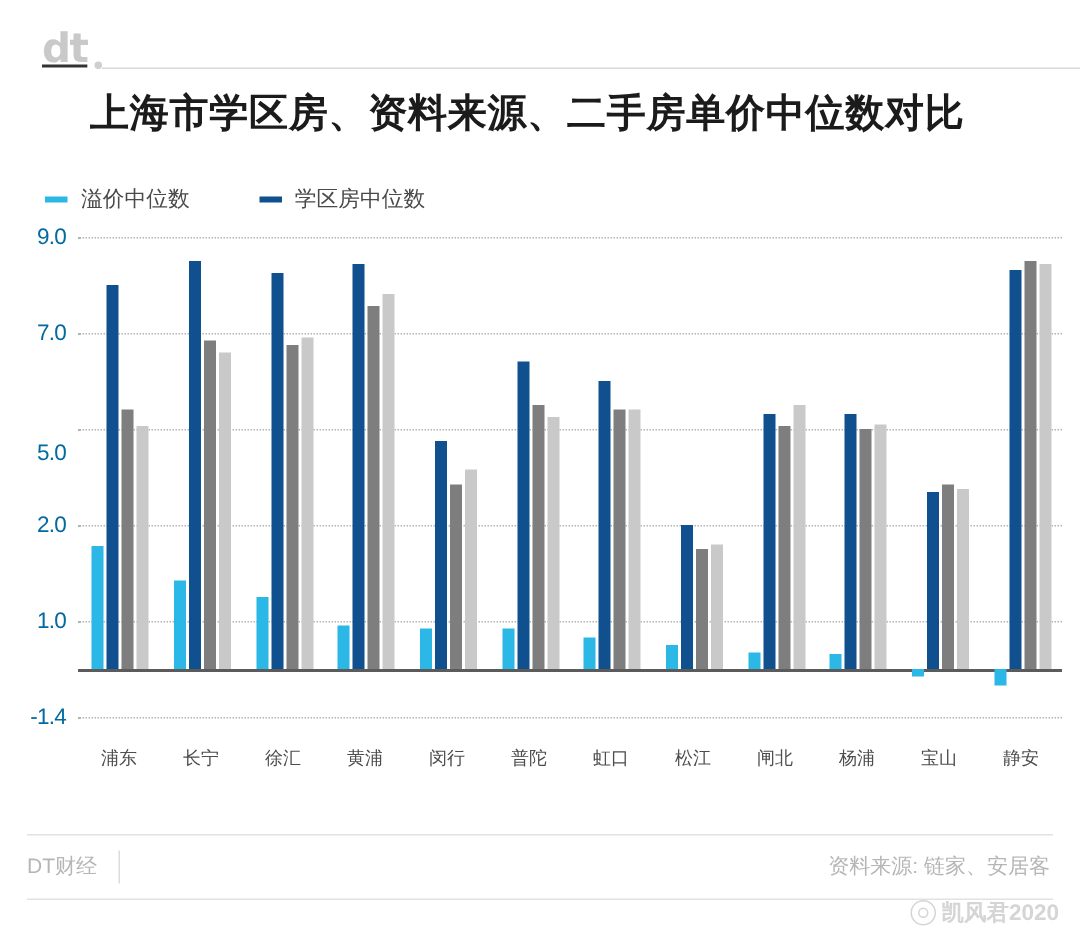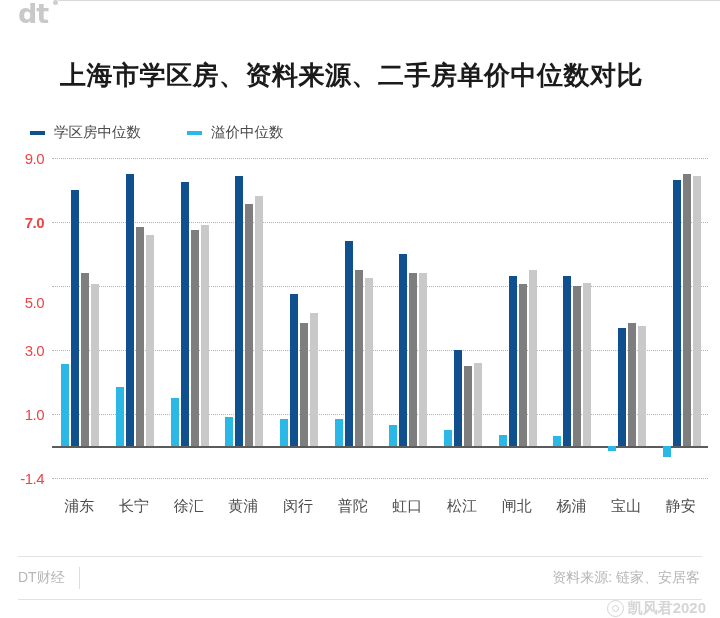--- a/index.html
+++ b/index.html
@@ -13,23 +13,24 @@
     font-family: "Liberation Sans", "DejaVu Sans", sans-serif;
     color: #333;
     overflow: hidden;
     position: relative;
   }
 
   
   .topbar {
     height: 46px;
     display: flex;
-    align-items: flex-start;
-    padding-left: 18px;
+    align-items: flex-end;
+    padding-left: 28px;
     box-sizing: border-box;
+    text-decoration: underline;
   }
   .logo-dt {
     font-size: 27px;
     font-weight: bold;
     color: #c9c9c9;
     letter-spacing: -1px;
     line-height: 1;
     font-family: "DejaVu Sans", sans-serif;
   }
   .logo-dot {
@@ -103,21 +104,21 @@
     left: 0;
     top: 0;
     width: 52px;
     height: 100%;
   }
   .y-label {
     position: absolute;
     right: 8px;
     transform: translateY(-50%);
     font-size: 15px;
-    color: #ef4444;
+    color: #0369a1;
     letter-spacing: -0.5px;
   }
   .grid-area {
     position: absolute;
     left: 52px;
     right: 12px;
     top: 0;
     bottom: 0;
   }
   .gridline {
@@ -158,21 +159,21 @@
   .bar.neg { }
   .x-labels {
     position: absolute;
     left: 52px;
     right: 12px;
     display: flex;
   }
   .x-labels > div {
     flex: 1;
     text-align: center;
-    font-size: 15px;
+    font-size: 12px;
     color: #4d4d4d;
   }
 
   
   .footer {
     position: absolute;
     left: 18px;
     right: 18px;
     bottom: 18px;
     border-top: 1px solid #e2e2e2;
@@ -233,35 +234,35 @@
 <div class="topbar">
   <span class="logo-dt">dt</span>
   <span class="logo-dot"></span>
   <span class="logo-line"></span>
 </div>
 
 <div class="chart-title">上海市学区房、资料来源、二手房单价中位数对比</div>
 
 <div class="legend" id="legend">
     <div class="legend-item">
+      <span class="legend-swatch" style="background: rgb(43, 184, 230);"></span>
+      <span class="legend-label">溢价中位数</span>
+    </div>
+    <div class="legend-item">
       <span class="legend-swatch" style="background: rgb(16, 80, 143);"></span>
       <span class="legend-label">学区房中位数</span>
-    </div>
-    <div class="legend-item">
-      <span class="legend-swatch" style="background: rgb(43, 184, 230);"></span>
-      <span class="legend-label">溢价中位数</span>
     </div>
   </div>
 
 <div class="plot-wrap">
   <div class="y-labels" id="y-labels">
       <div class="y-label" style="top: 0px;">9.0</div>
-      <div class="y-label" style="top: 64px; font-weight: bold;">7.0</div>
+      <div class="y-label" style="top: 64px;">7.0</div>
       <div class="y-label" style="top: 144px;">5.0</div>
-      <div class="y-label" style="top: 192px;">3.0</div>
+      <div class="y-label" style="top: 192px;">2.0</div>
       <div class="y-label" style="top: 256px;">1.0</div>
       <div class="y-label" style="top: 320px;">-1.4</div>
     </div>
   <div class="grid-area" id="grid-area">
       <div class="gridline" style="top: 0px;"></div>
       <div class="gridline" style="top: 64px;"></div>
       <div class="gridline" style="top: 128px;"></div>
       <div class="gridline" style="top: 192px;"></div>
       <div class="gridline" style="top: 256px;"></div>
       <div class="gridline" style="top: 320px;"></div>

